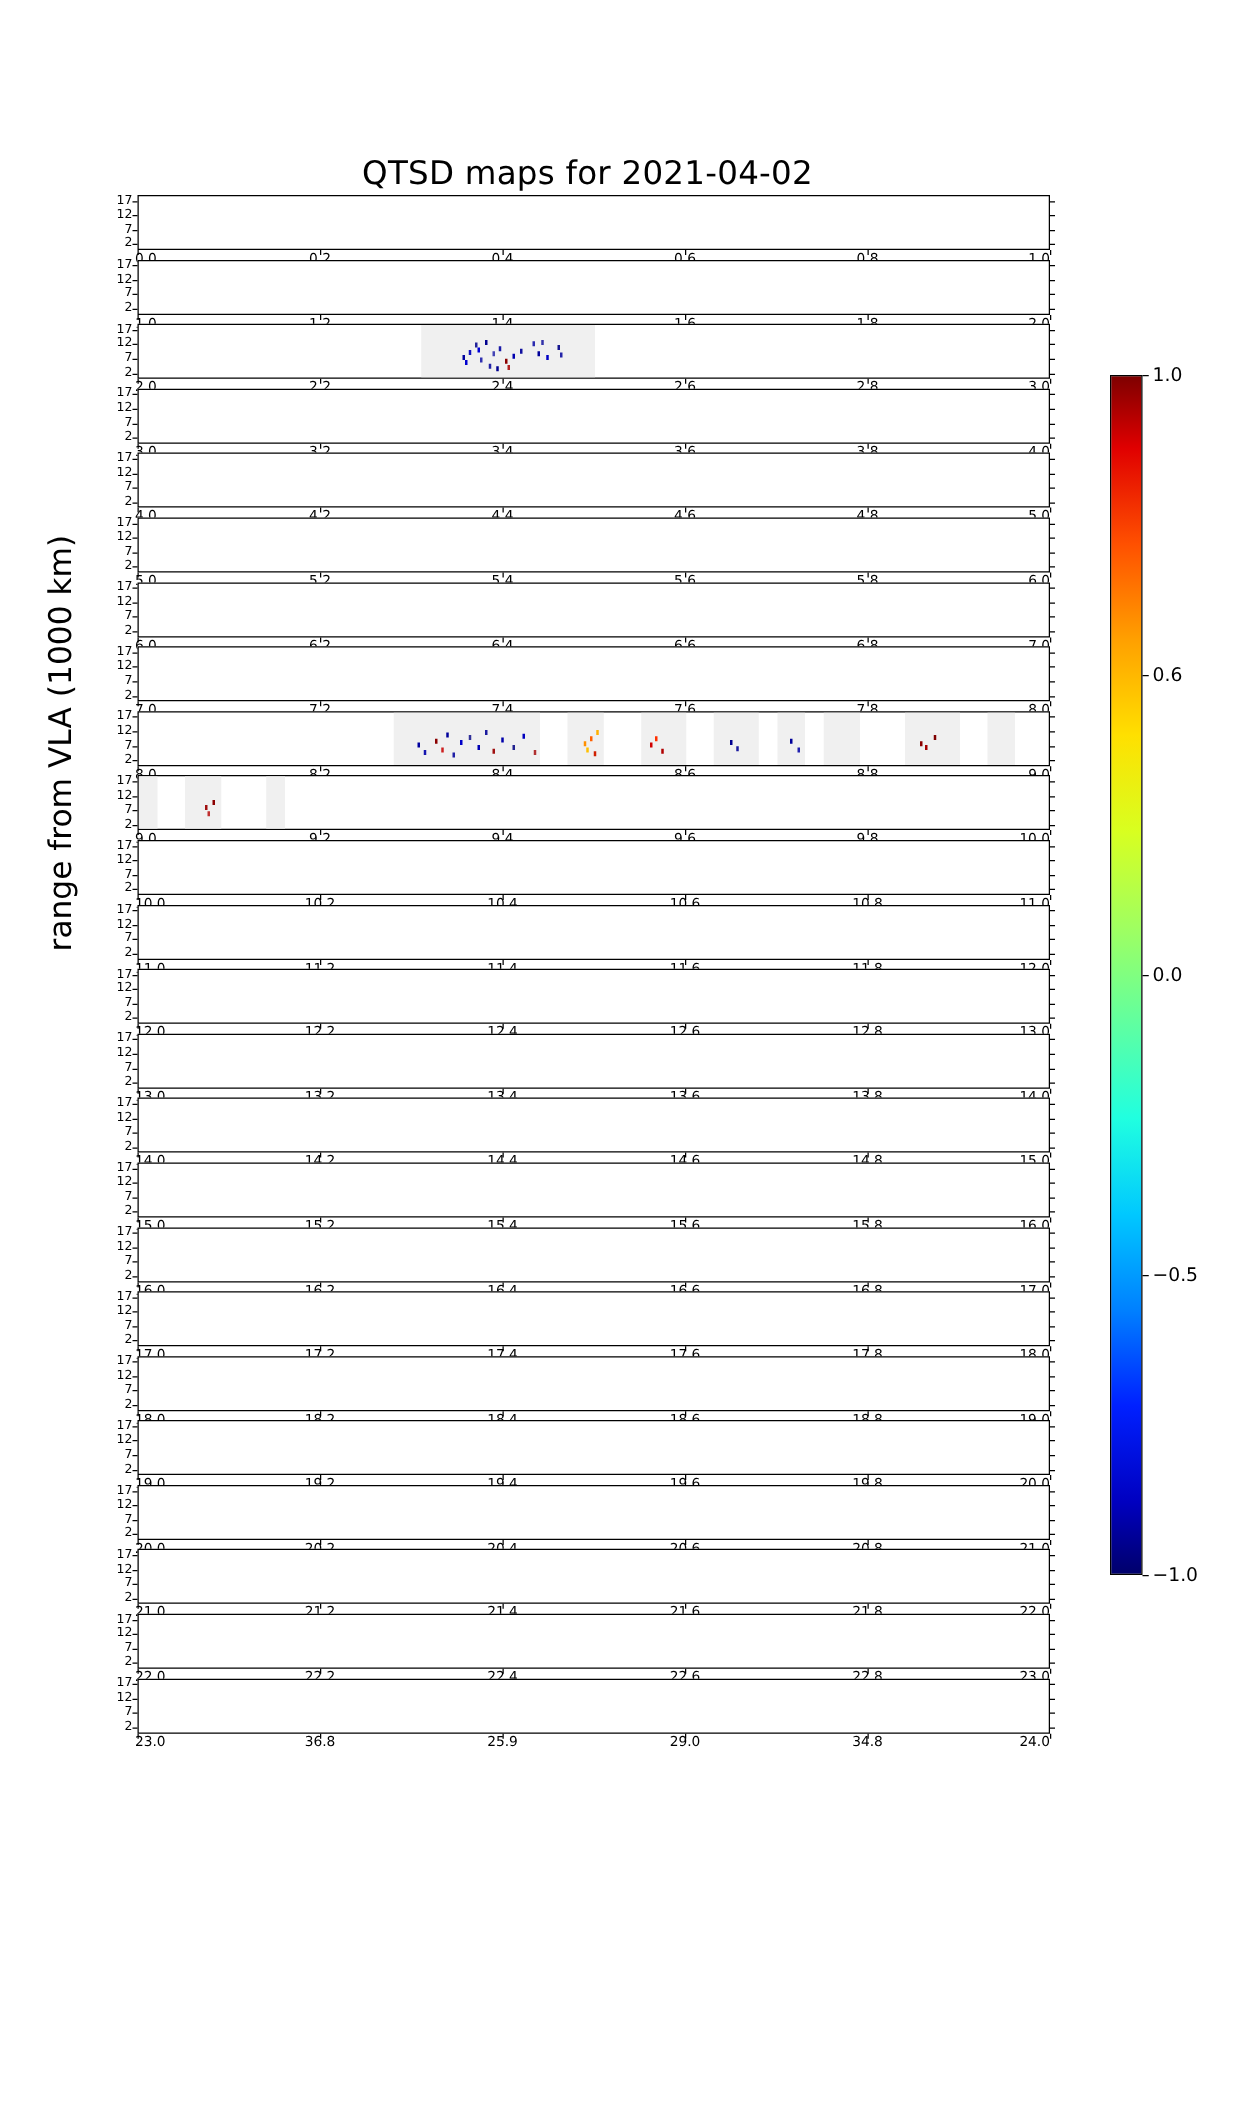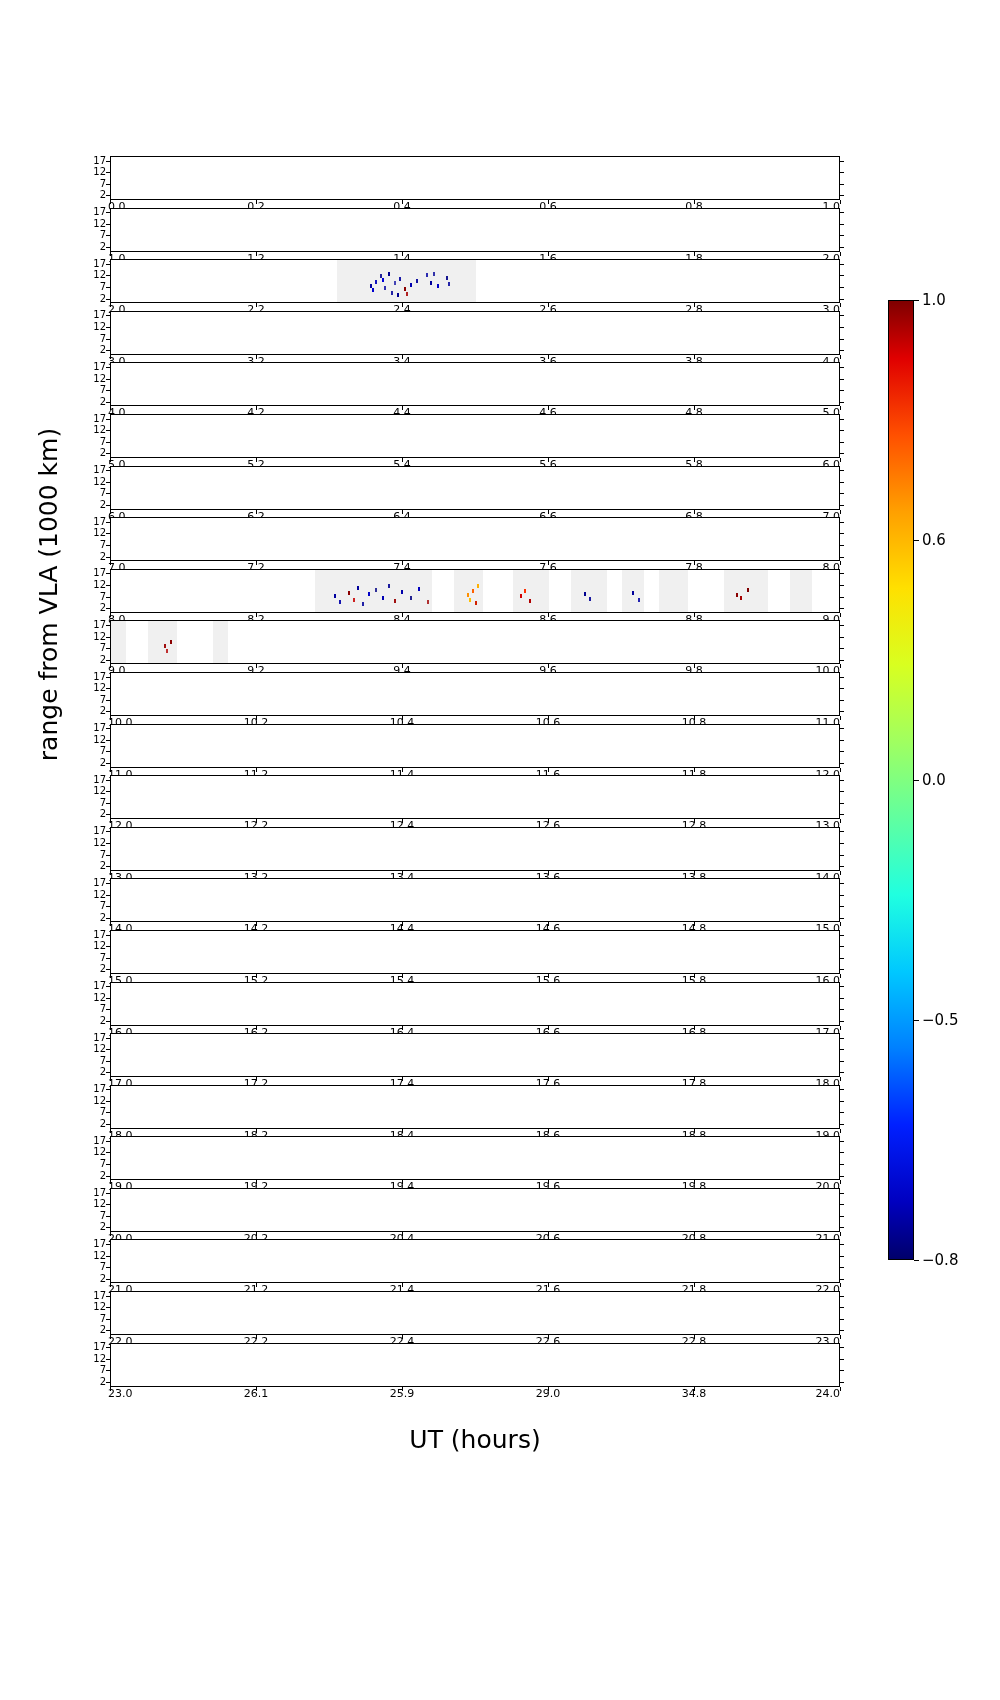--- a/index.html
+++ b/index.html
@@ -173,20 +173,21 @@
     line-height: 15px;
     transform: translateY(-50%);
     white-space: nowrap;
   }
 </style>
 </head>
 <body>
 
 <div id="figure">
 
+  <div id="title">QTSD maps for 2021-04-02</div>
 
   <div id="ylabel">range from VLA (1000 km)</div>
 
   <div id="panels">
       <div class="panel-row">
         <div class="panel-box"></div>
         <div class="ytick-label" style="top: -0.368421px;">17</div>
         <div class="ytick-mark" style="top: 4.63158px;"></div>
         <div class="ytick-mark right" style="top: 4.63158px; right: -4px; left: auto;"></div>
         <div class="ytick-label" style="top: 11.2105px;">12</div>
@@ -931,42 +932,41 @@
         <div class="ytick-label" style="top: 22.7895px;">7</div>
         <div class="ytick-mark" style="top: 27.7895px;"></div>
         <div class="ytick-mark right" style="top: 27.7895px; right: -4px; left: auto;"></div>
         <div class="ytick-label" style="top: 34.3684px;">2</div>
         <div class="ytick-mark" style="top: 39.3684px;"></div>
         <div class="ytick-mark right" style="top: 39.3684px; right: -4px; left: auto;"></div>
         <div class="xaxis">
           <div class="xtick-mark" style="left: 0px;"></div>
           <div class="xtick-label first" style="left: 0px;">23.0</div>
           <div class="xtick-mark" style="left: 146px;"></div>
-          <div class="xtick-label" style="left: 146px;">26.1</div>
+          <div class="xtick-label" style="left: 146px;">36.8</div>
           <div class="xtick-mark" style="left: 292px;"></div>
           <div class="xtick-label" style="left: 292px;">25.9</div>
           <div class="xtick-mark" style="left: 438px;"></div>
           <div class="xtick-label" style="left: 438px;">29.0</div>
           <div class="xtick-mark" style="left: 584px;"></div>
           <div class="xtick-label" style="left: 584px;">34.8</div>
           <div class="xtick-mark" style="left: 730px;"></div>
           <div class="xtick-label last" style="left: 730px;">24.0</div>
         </div>
       </div>
     </div>
 
-  <div id="xlabel">UT (hours)</div>
 
   <div id="cbar-wrap">
     <div id="cbar"></div>
   <div class="cbar-tick" style="top: 0px;"></div>
       <div class="cbar-label" style="top: 0px;">1.0</div>
       <div class="cbar-tick" style="top: 240px;"></div>
       <div class="cbar-label" style="top: 240px;">0.6</div>
       <div class="cbar-tick" style="top: 480px;"></div>
       <div class="cbar-label" style="top: 480px;">0.0</div>
       <div class="cbar-tick" style="top: 720px;"></div>
       <div class="cbar-label" style="top: 720px;">−0.5</div>
       <div class="cbar-tick" style="top: 960px;"></div>
-      <div class="cbar-label" style="top: 960px;">−0.8</div>
+      <div class="cbar-label" style="top: 960px;">−1.0</div>
     </div>
 
 </div>
 
 </body></html>

